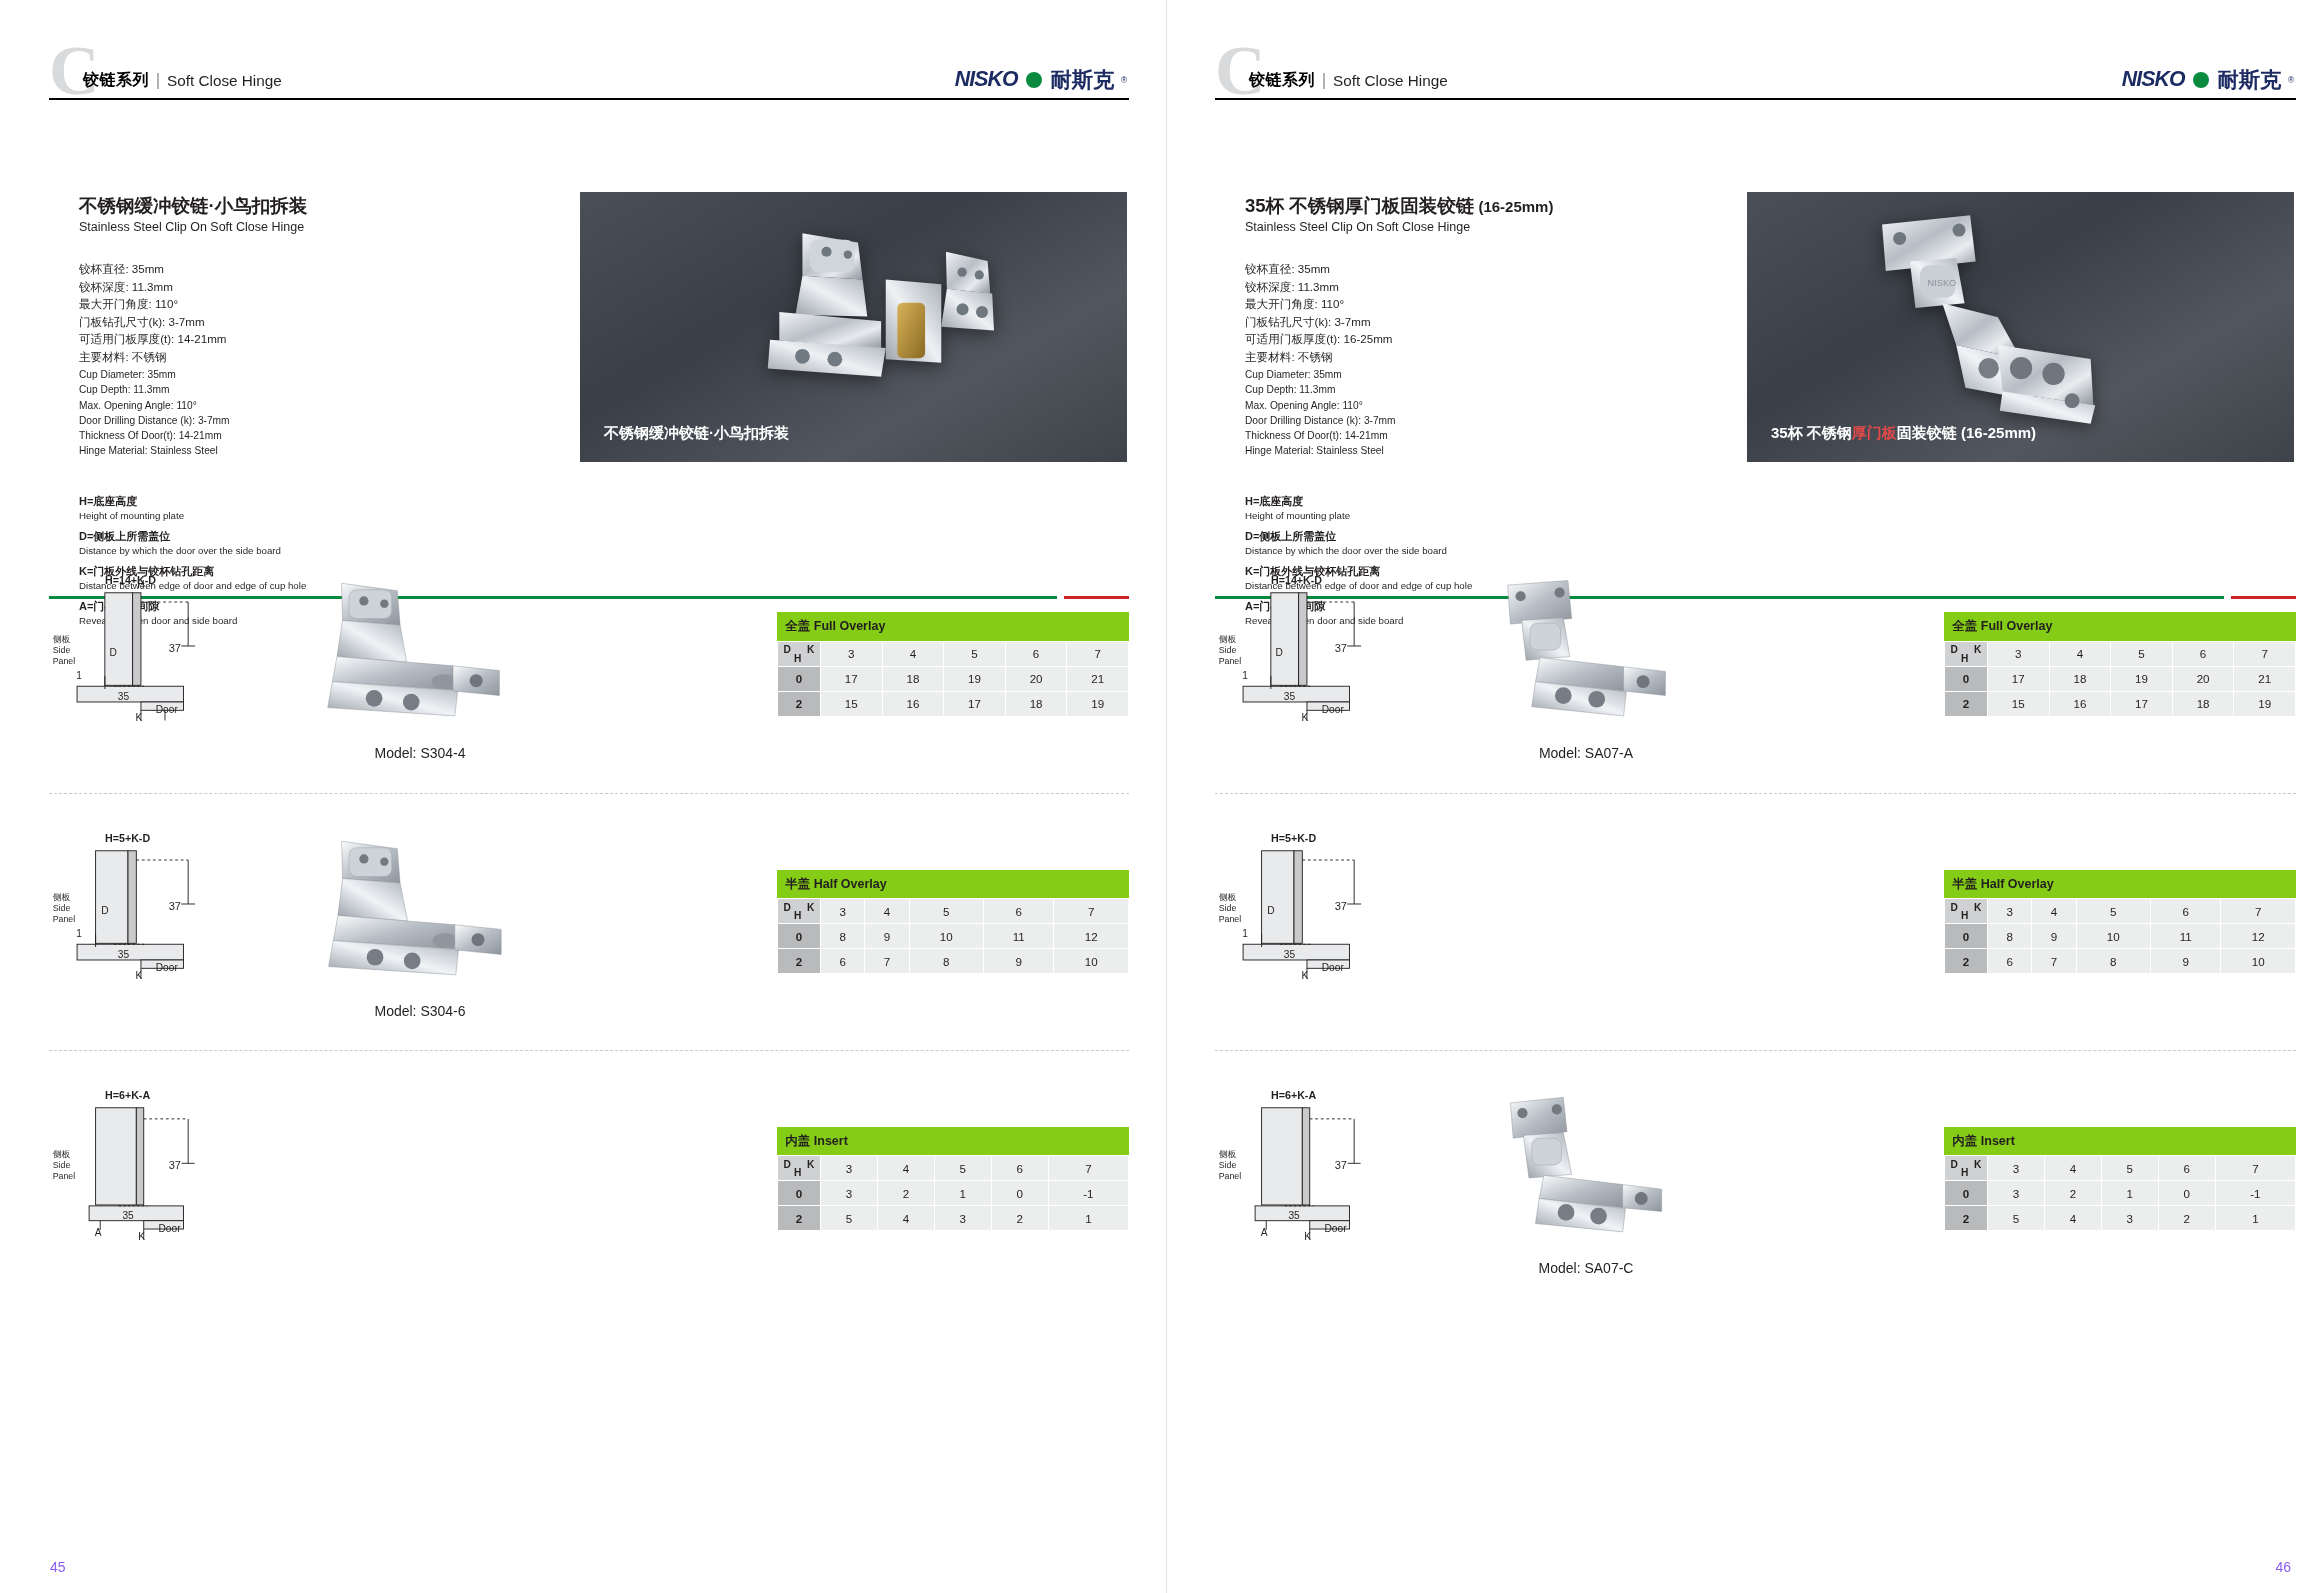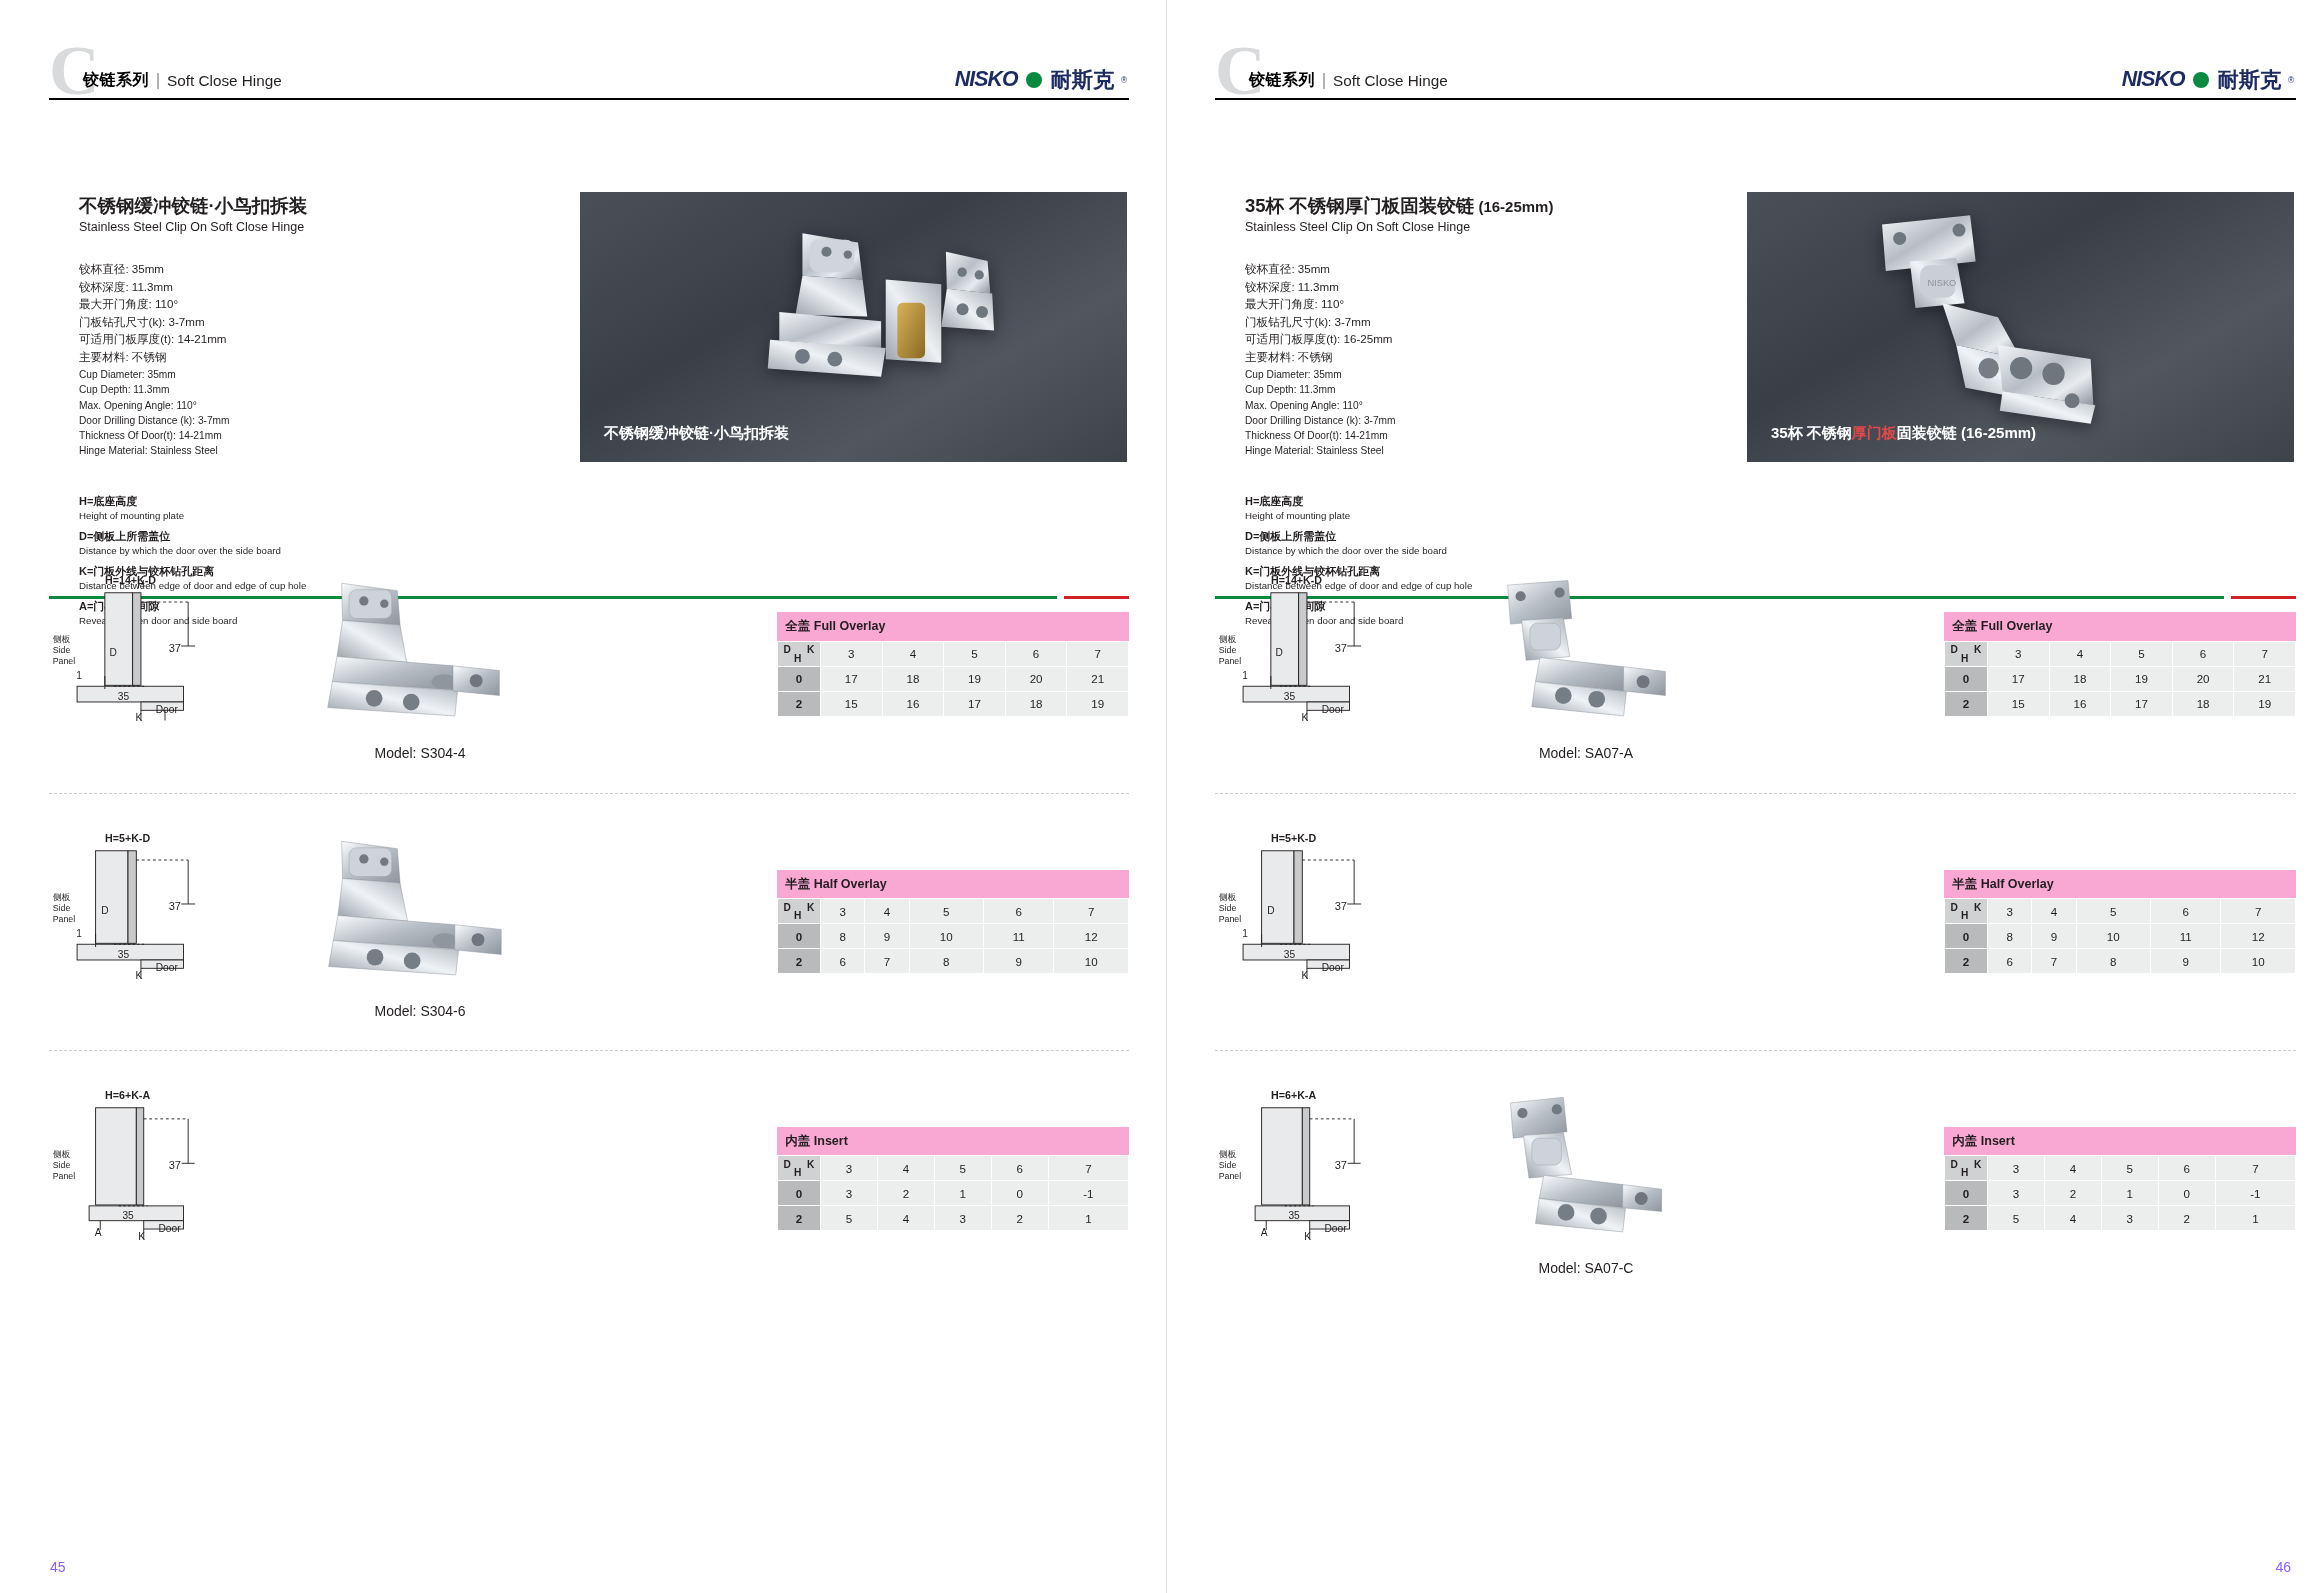--- a/index.html
+++ b/index.html
@@ -86,21 +86,21 @@
   .hingeart { flex: 0 0 352px; position: relative; height: 199px; }
   .model-label {
     position: absolute; left: 50%; transform: translateX(-50%);
     bottom: 2.8px; font-size: 14px; white-space: nowrap;
   }
 
   .tablewrap { flex: 1 1 auto; display: flex; justify-content: flex-end; }
   table.ov { border-collapse: collapse; width: 352px; font-size: 11.6px; }
   table.ov caption {
     caption-side: top; text-align: left;
-    background: #f9a8d4; padding: 5.6px 8.3px;
+    background: #84cc16; padding: 5.6px 8.3px;
     font-size: 12.5px; font-weight: bold; color: #231f20;
   }
   table.ov td, table.ov th {
     border: 0.9px solid #ffffff; text-align: center;
     height: 25px; font-weight: normal; background: #eceded;
   }
   table.ov .corner { background: #d0d1d2; width: 43px; position: relative; }
   table.ov .corner span { font-size: 10.2px; font-weight: bold; }
   table.ov .corner .d { position: absolute; left: 5.6px; top: 2.8px; }
   table.ov .corner .k { position: absolute; right: 5.6px; top: 2.8px; }

